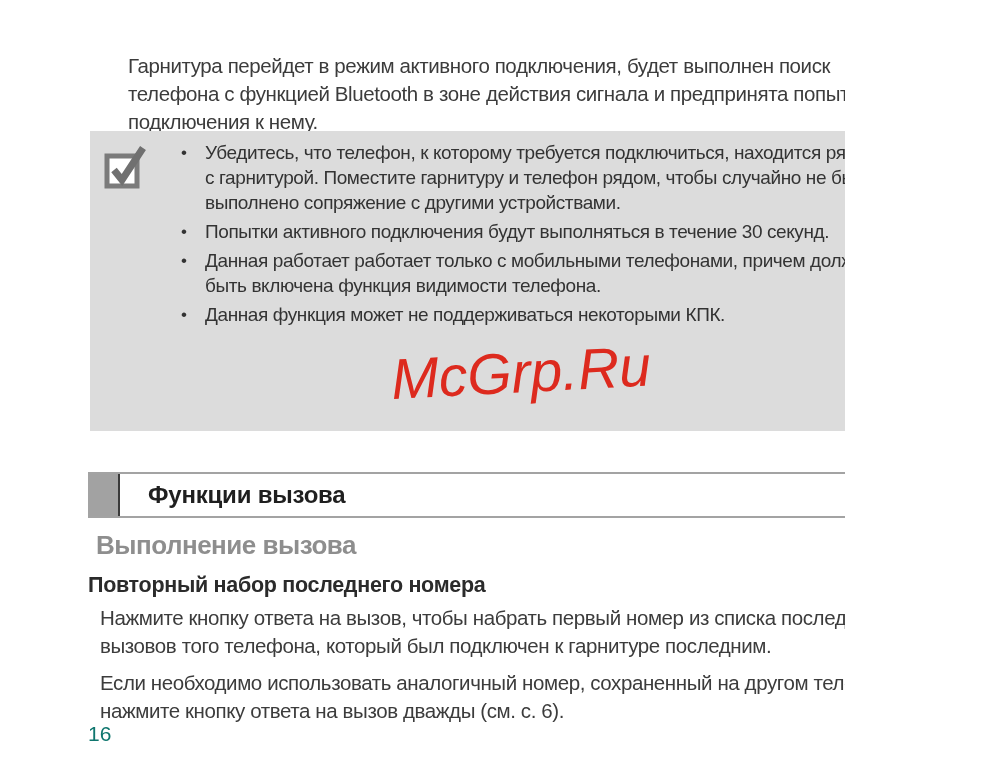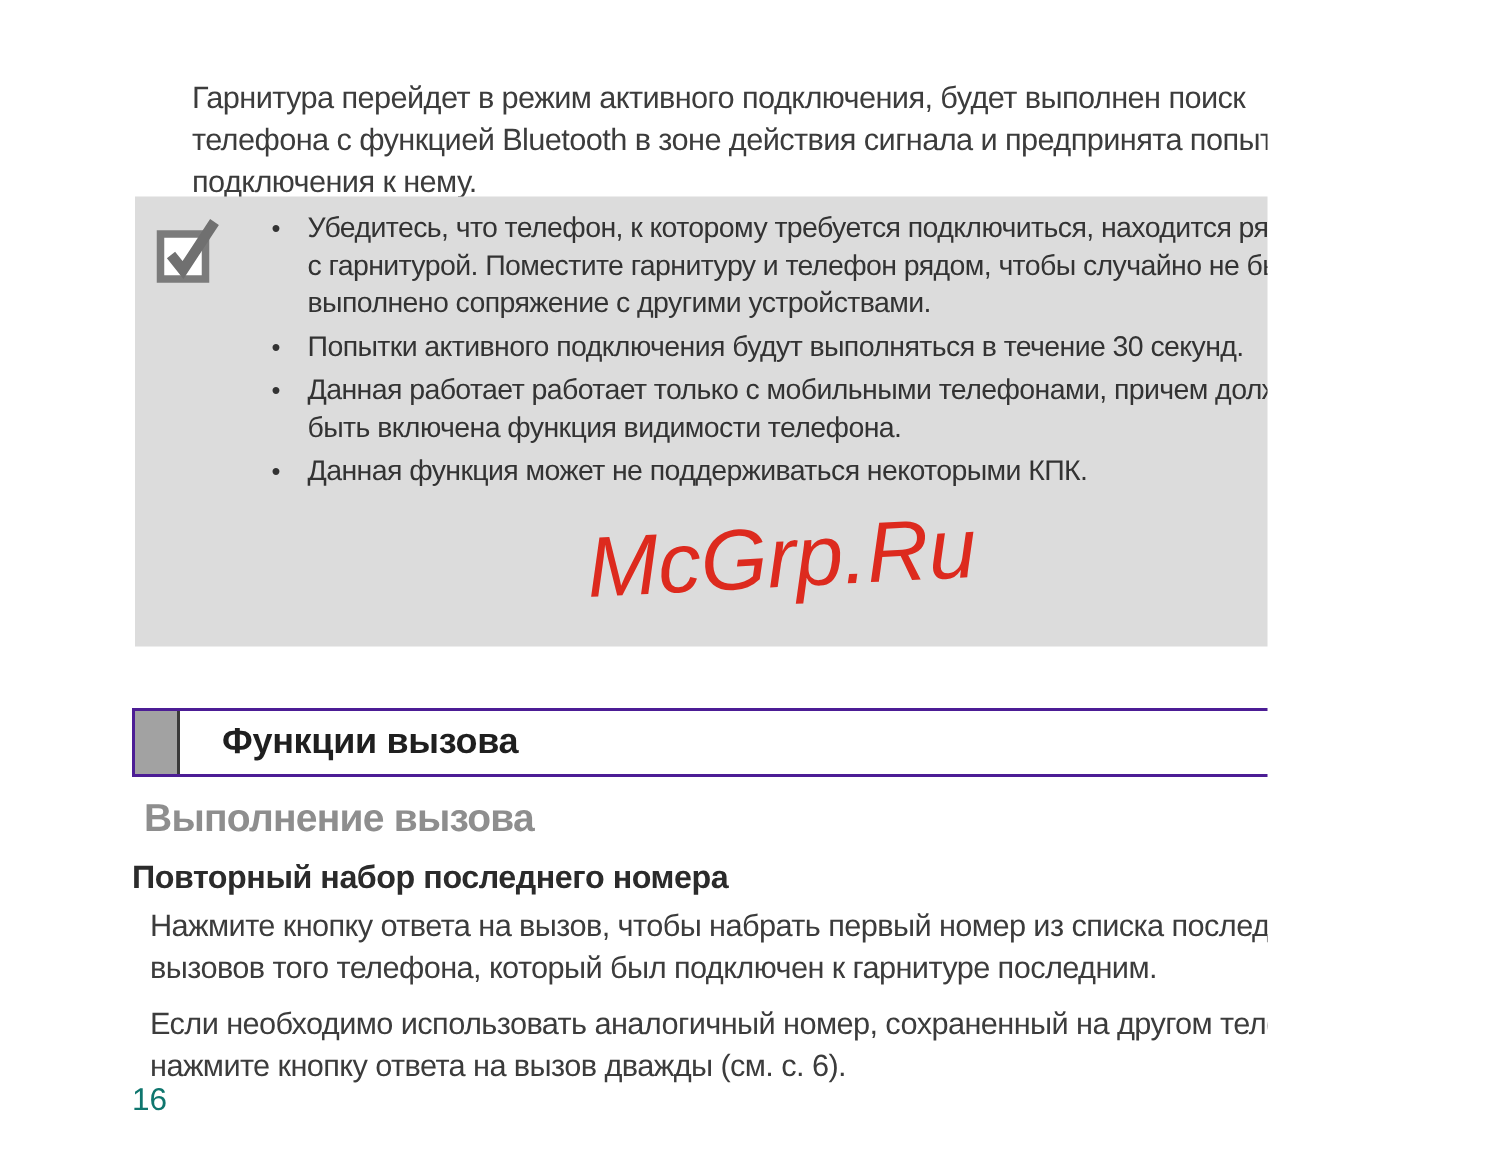--- a/index.html
+++ b/index.html
@@ -75,21 +75,21 @@
     transform-origin:left bottom;
     z-index:5;
     white-space:nowrap;
   }
 
   
   .section-header {
     position:absolute;
     left:88px; top:472px;
     width:824px; height:46px;
-    border:2px solid #4c1d95;
+    border:2px solid #a3a3a3;
     background:#ffffff;
     display:flex;
     align-items:center;
   }
   .section-square {
     flex:0 0 30px;
     align-self:stretch;
     background:#a2a2a2;
     border-right:2px solid #3a3a3a;
   }

